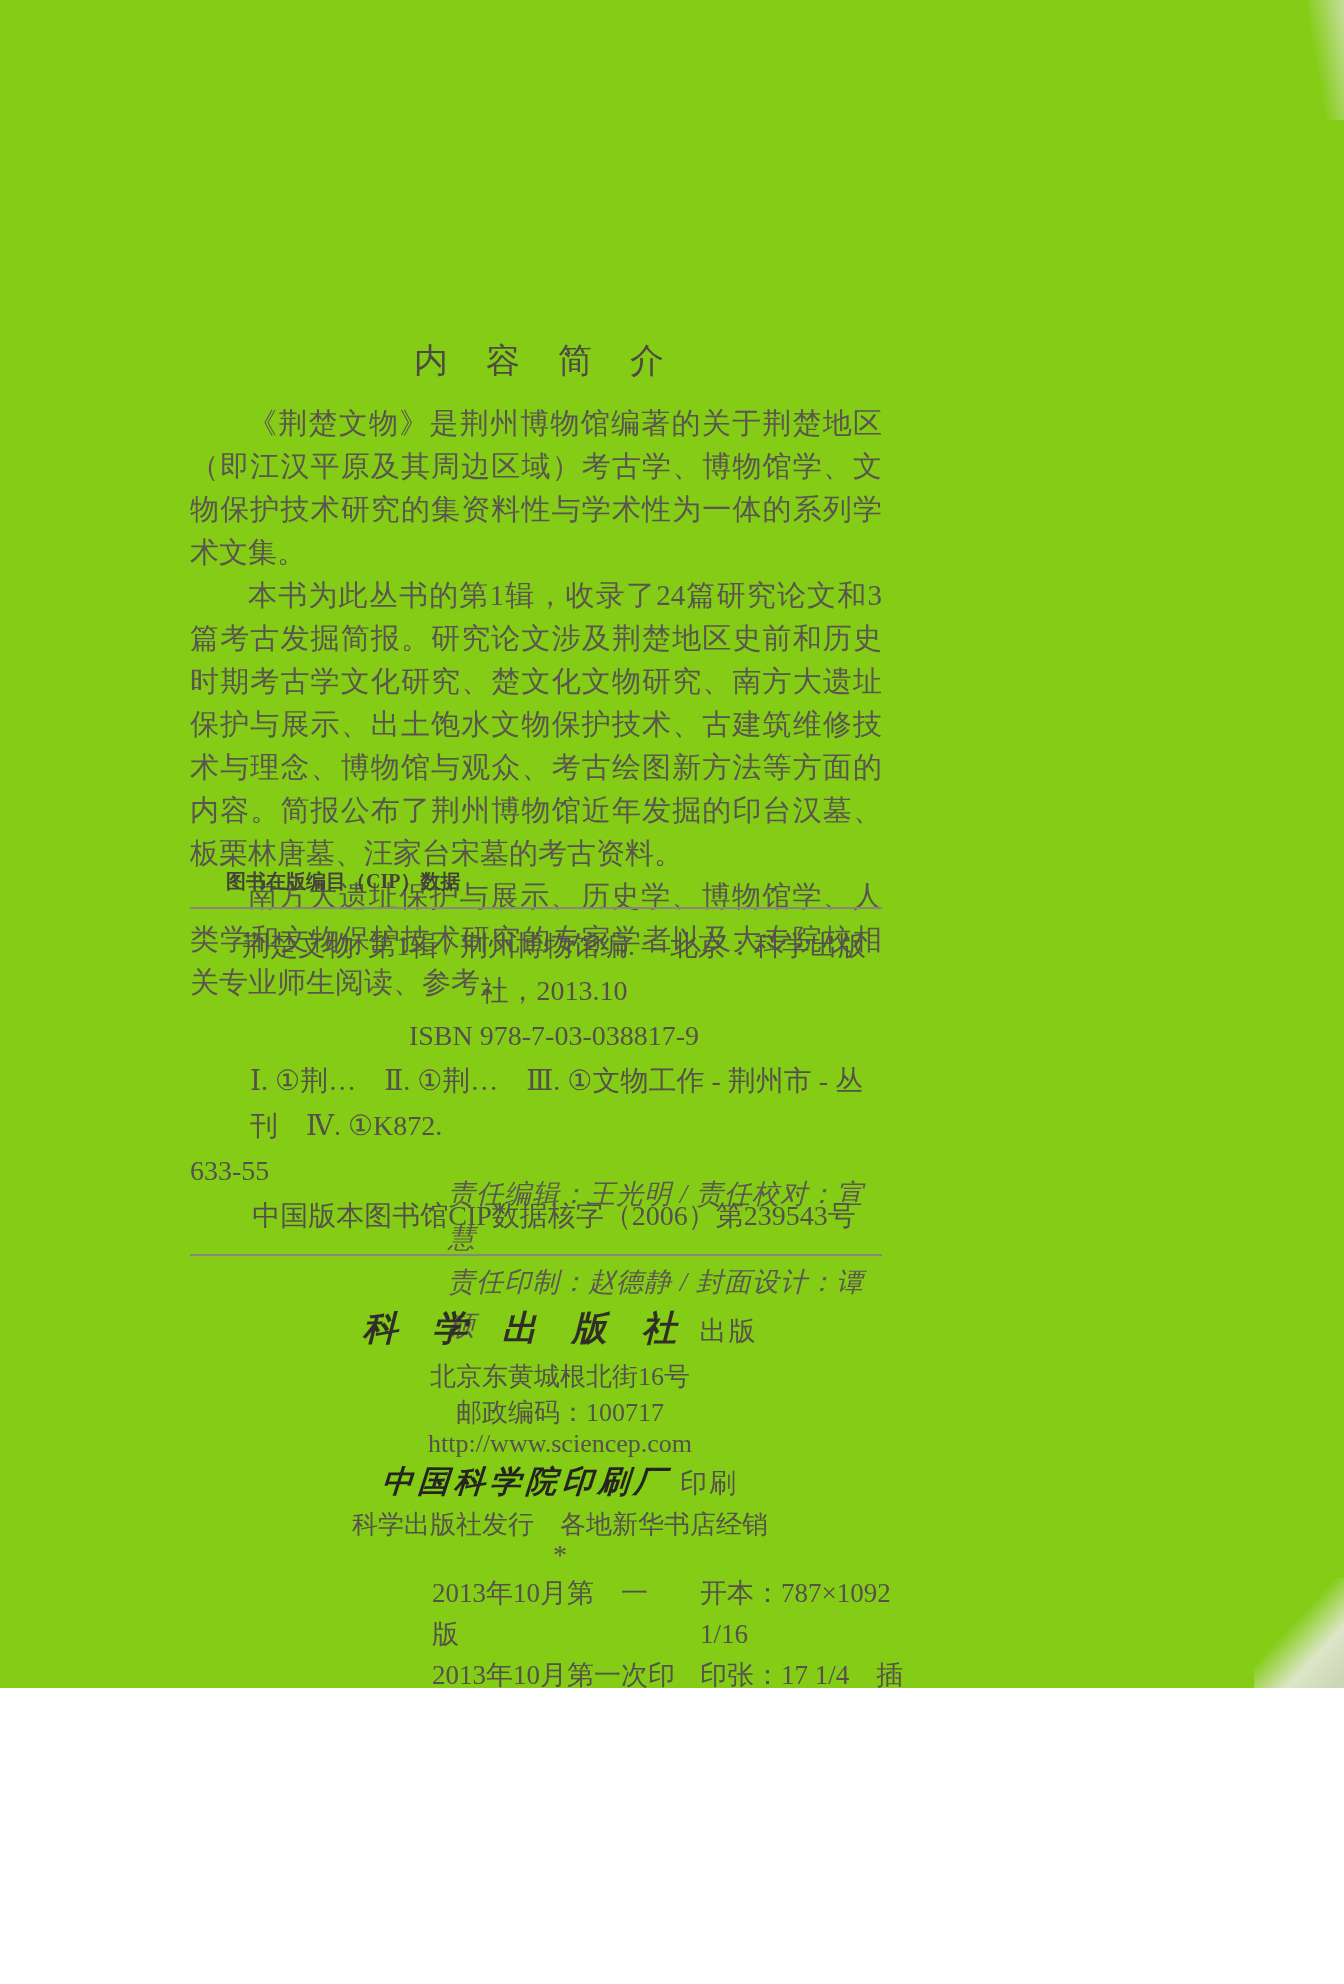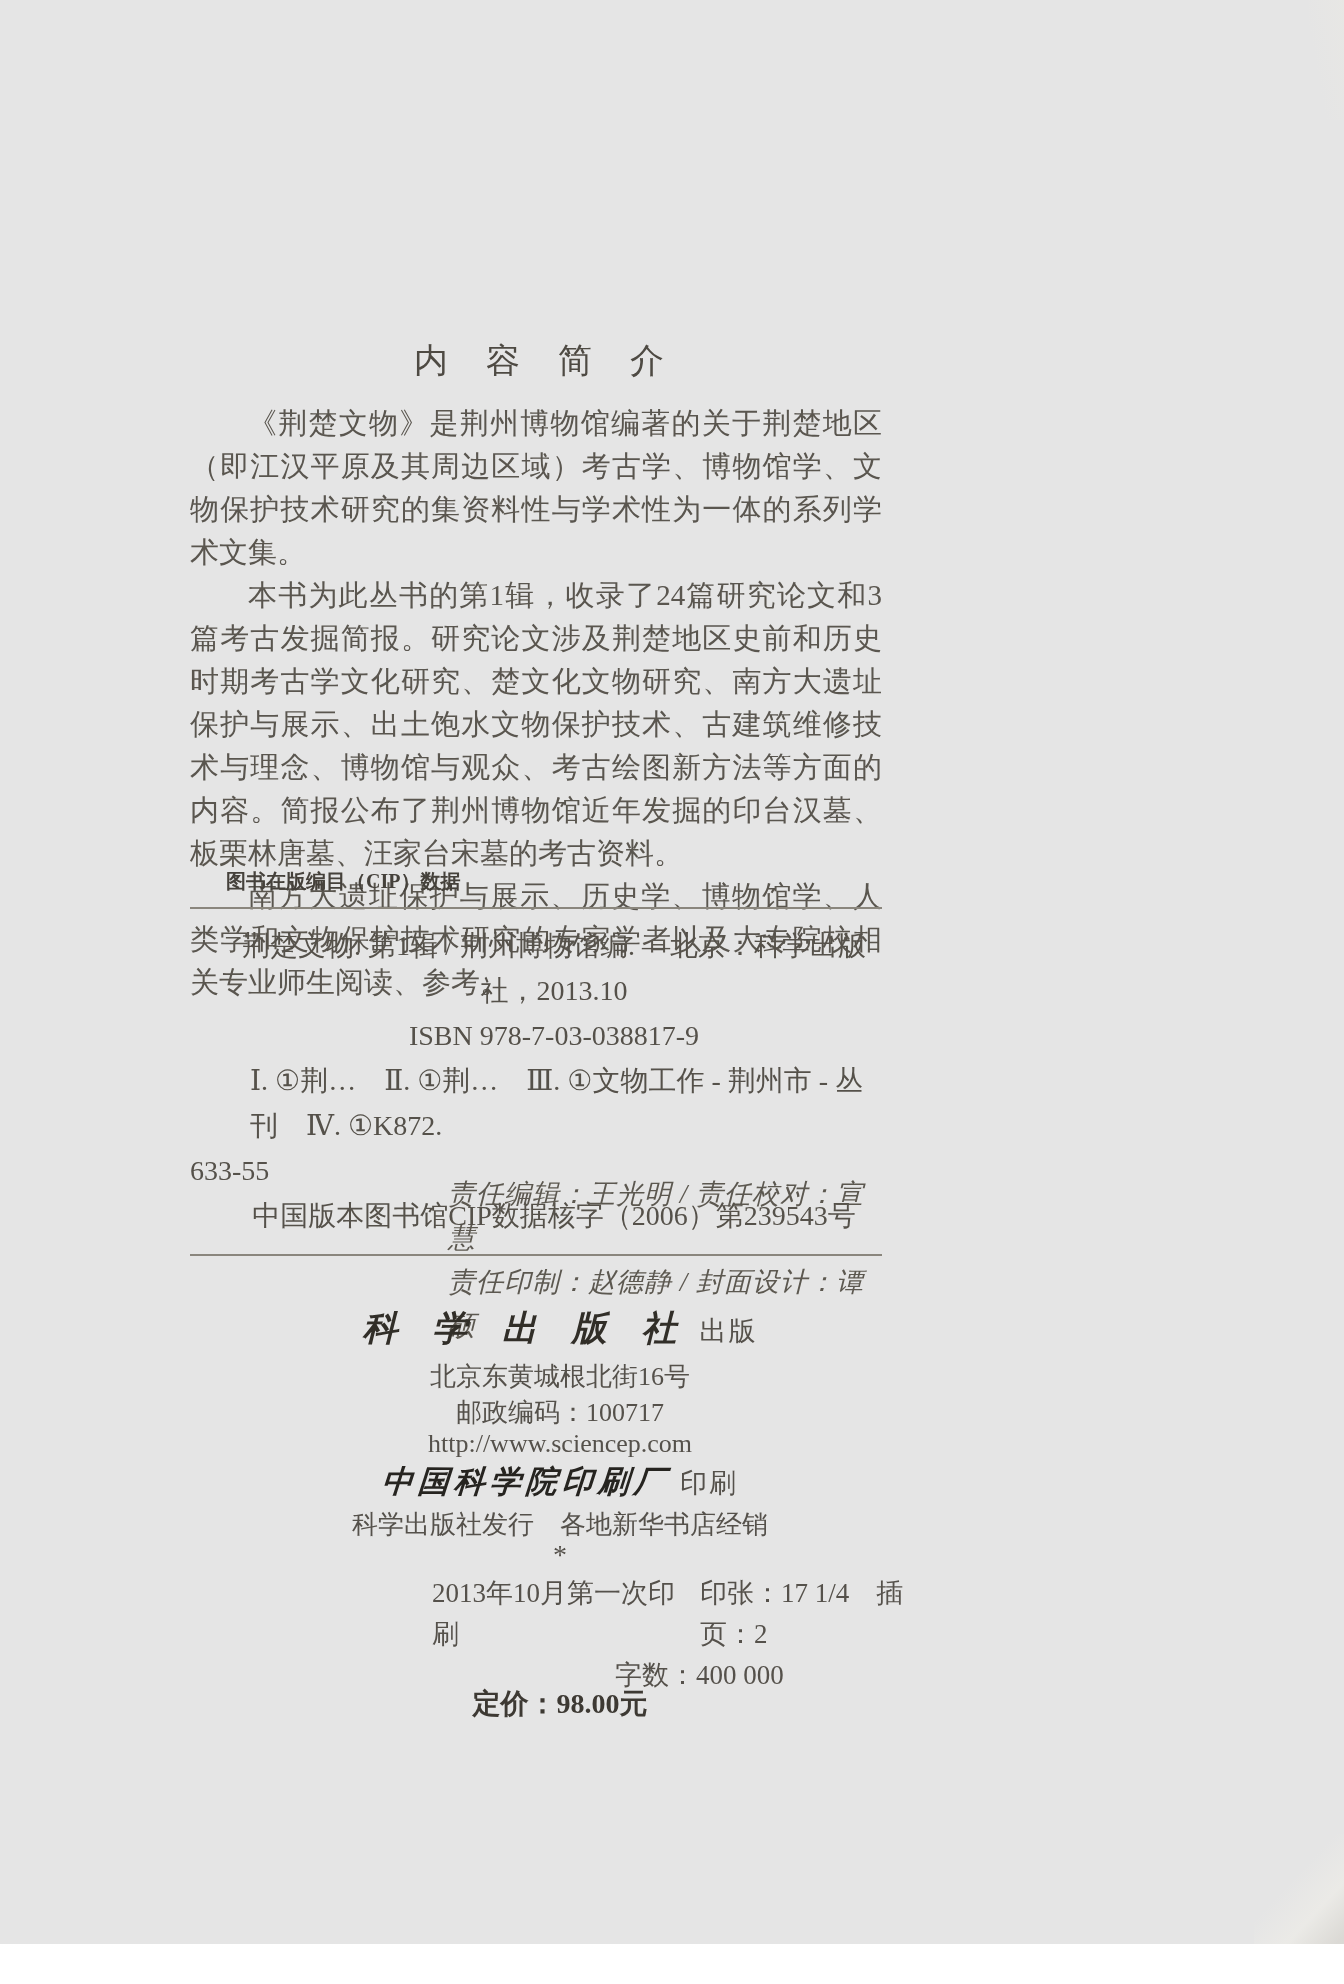--- a/index.html
+++ b/index.html
@@ -4,22 +4,22 @@
 <style>
   * { margin: 0; padding: 0; box-sizing: border-box; }
   html, body { width: 1344px; }
   body {
     font-family: "Liberation Serif", "DejaVu Serif", serif;
     background: #ffffff;
   }
   .page {
     position: relative;
     width: 1344px;
-    height: 1944px;
-    background: #e5e5e5;
+    height: 1688px;
+    background: #84cc16;
     color: #56524b;
     overflow: hidden;
   }
   
   .corner-br {
     position: absolute; right: 0; bottom: 0;
     width: 90px; height: 110px;
     background: linear-gradient(313deg, #d9d7d2 4%, #ecebe7 30%, rgba(255,255,255,0) 58%);
     opacity: .85;
   }
@@ -147,20 +147,24 @@
     <div class="addr-line2">邮政编码：100717</div>
     <div class="url-line">http://www.sciencep.com</div>
     <div class="printer-line">
       <span class="script-md">中国科学院印刷厂</span><span class="pub-suffix">印刷</span>
     </div>
     <div class="dist-line">科学出版社发行　各地新华书店经销</div>
     <div class="star-line">*</div>
 
     <div class="edition">
       <div class="ed-row">
+        <span class="ed-left">2013年10月第　一　版</span>
+        <span class="ed-right">开本：787×1092　1/16</span>
+      </div>
+      <div class="ed-row">
         <span class="ed-left">2013年10月第一次印刷</span>
         <span class="ed-right">印张：17 1/4　插页：2</span>
       </div>
       <div class="ed-wordcount">字数：400 000</div>
     </div>
 
     <div class="price-line">定价：98.00元</div>
   </div>
 
 </div>

